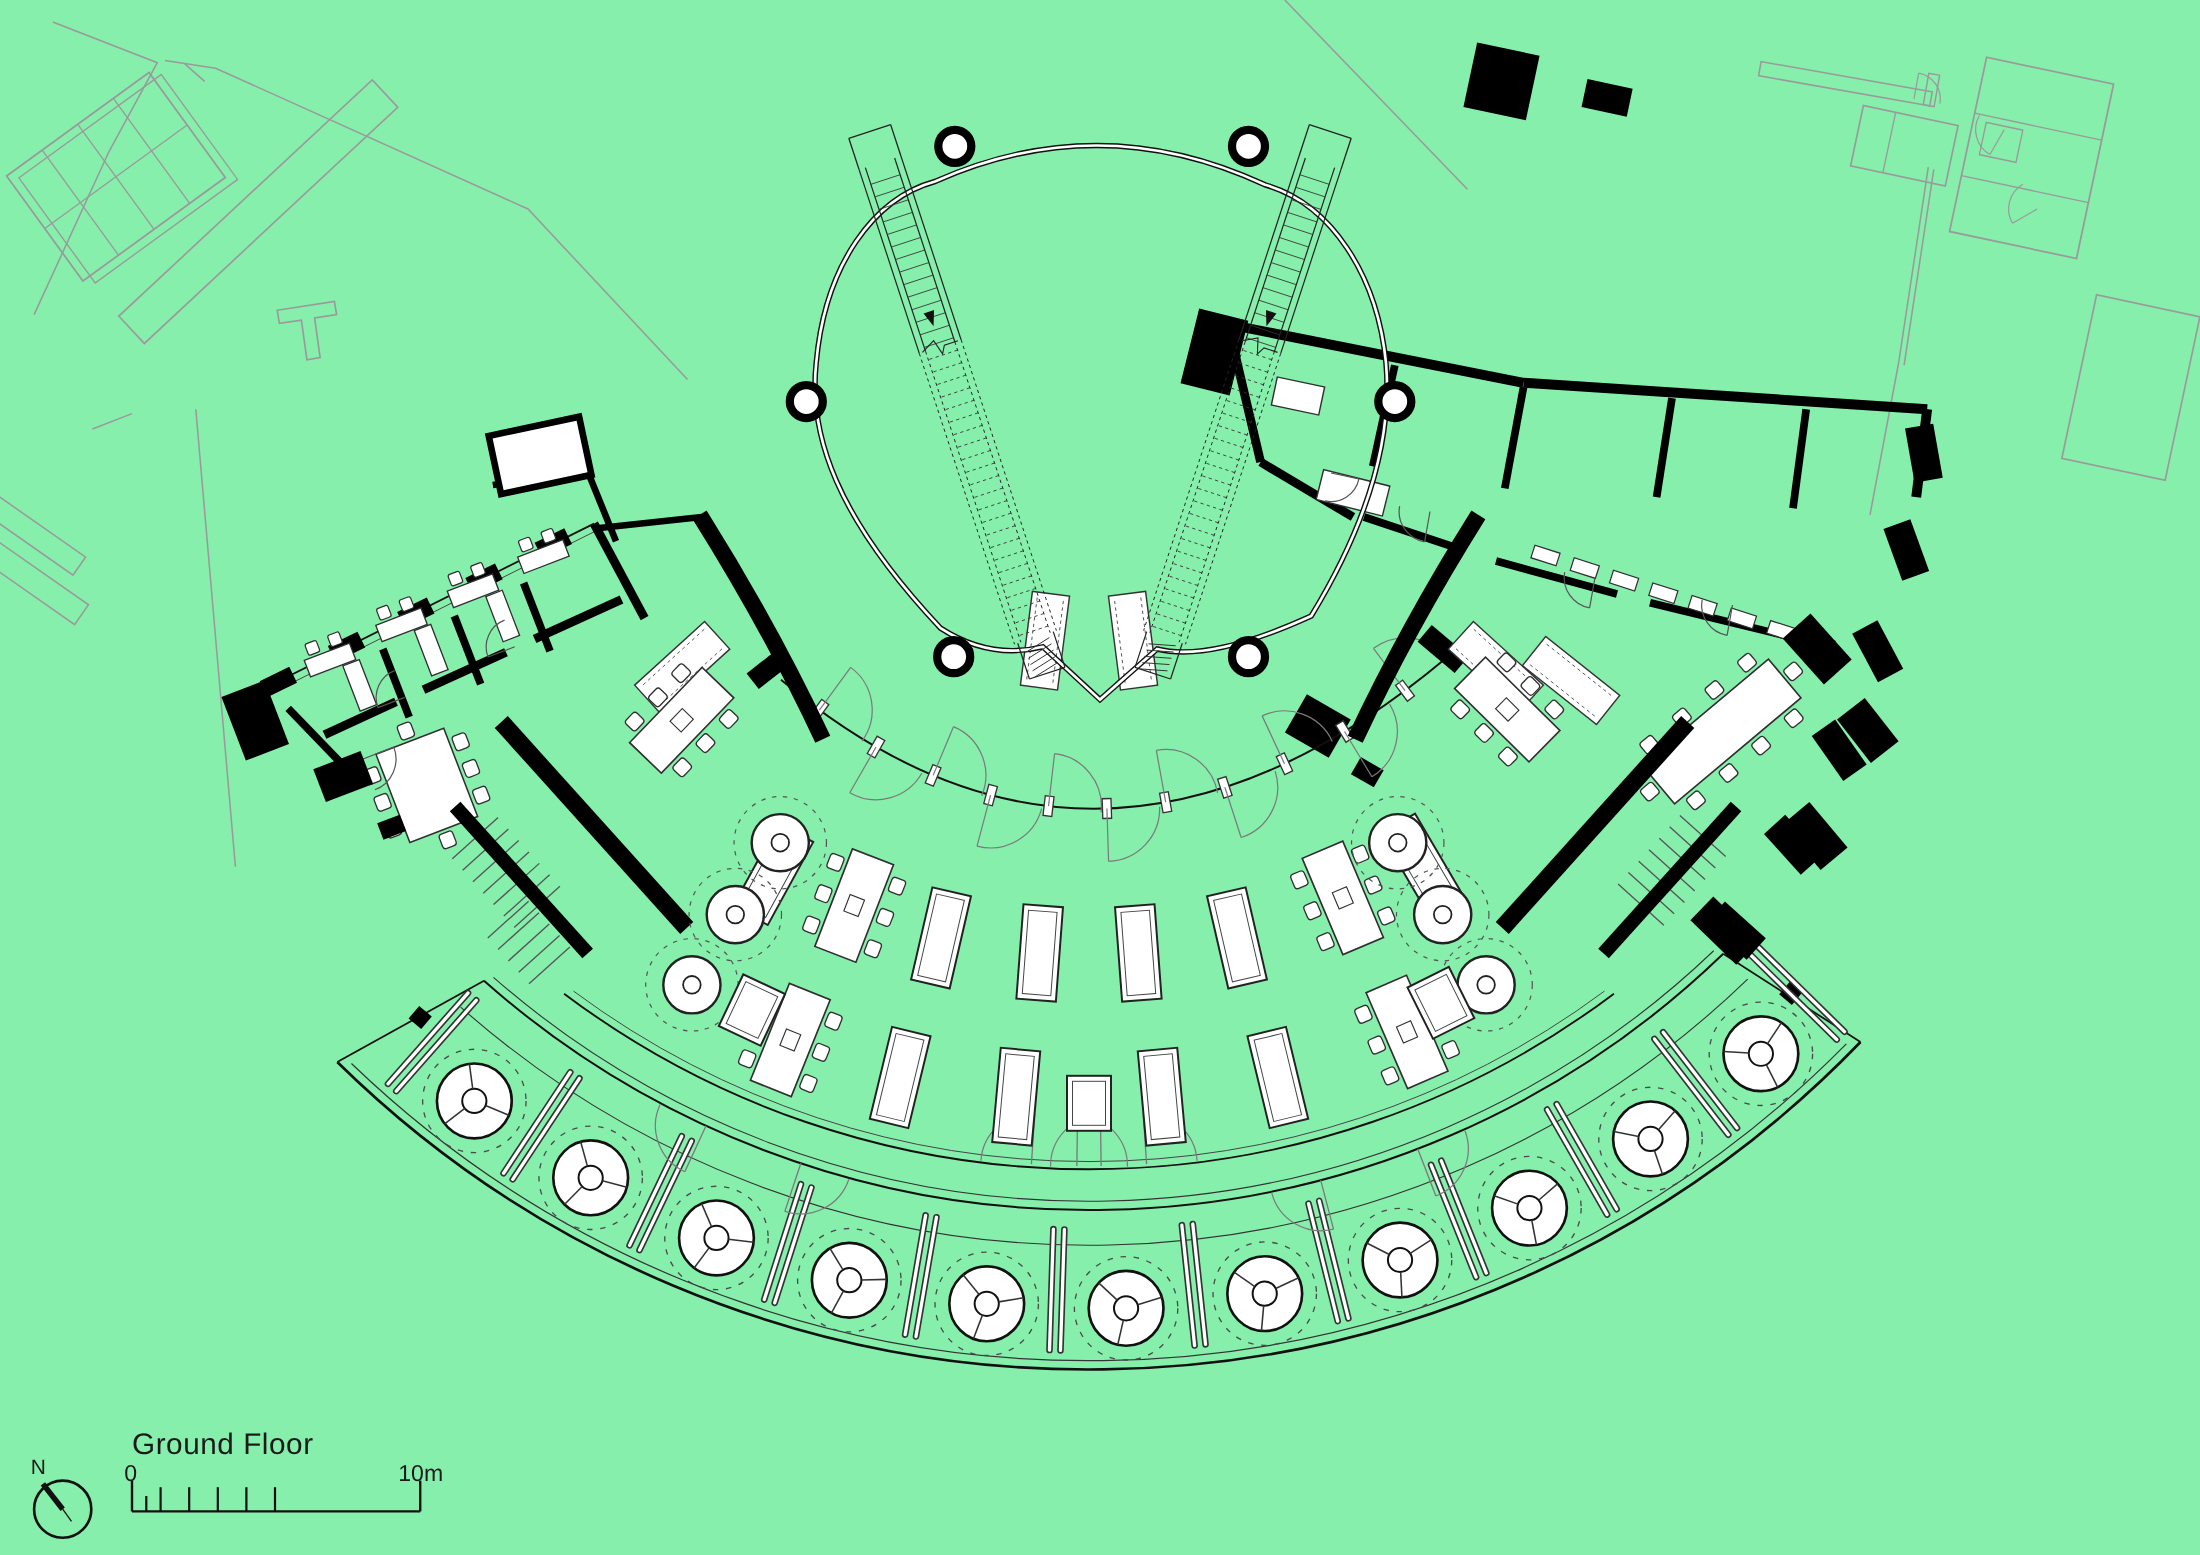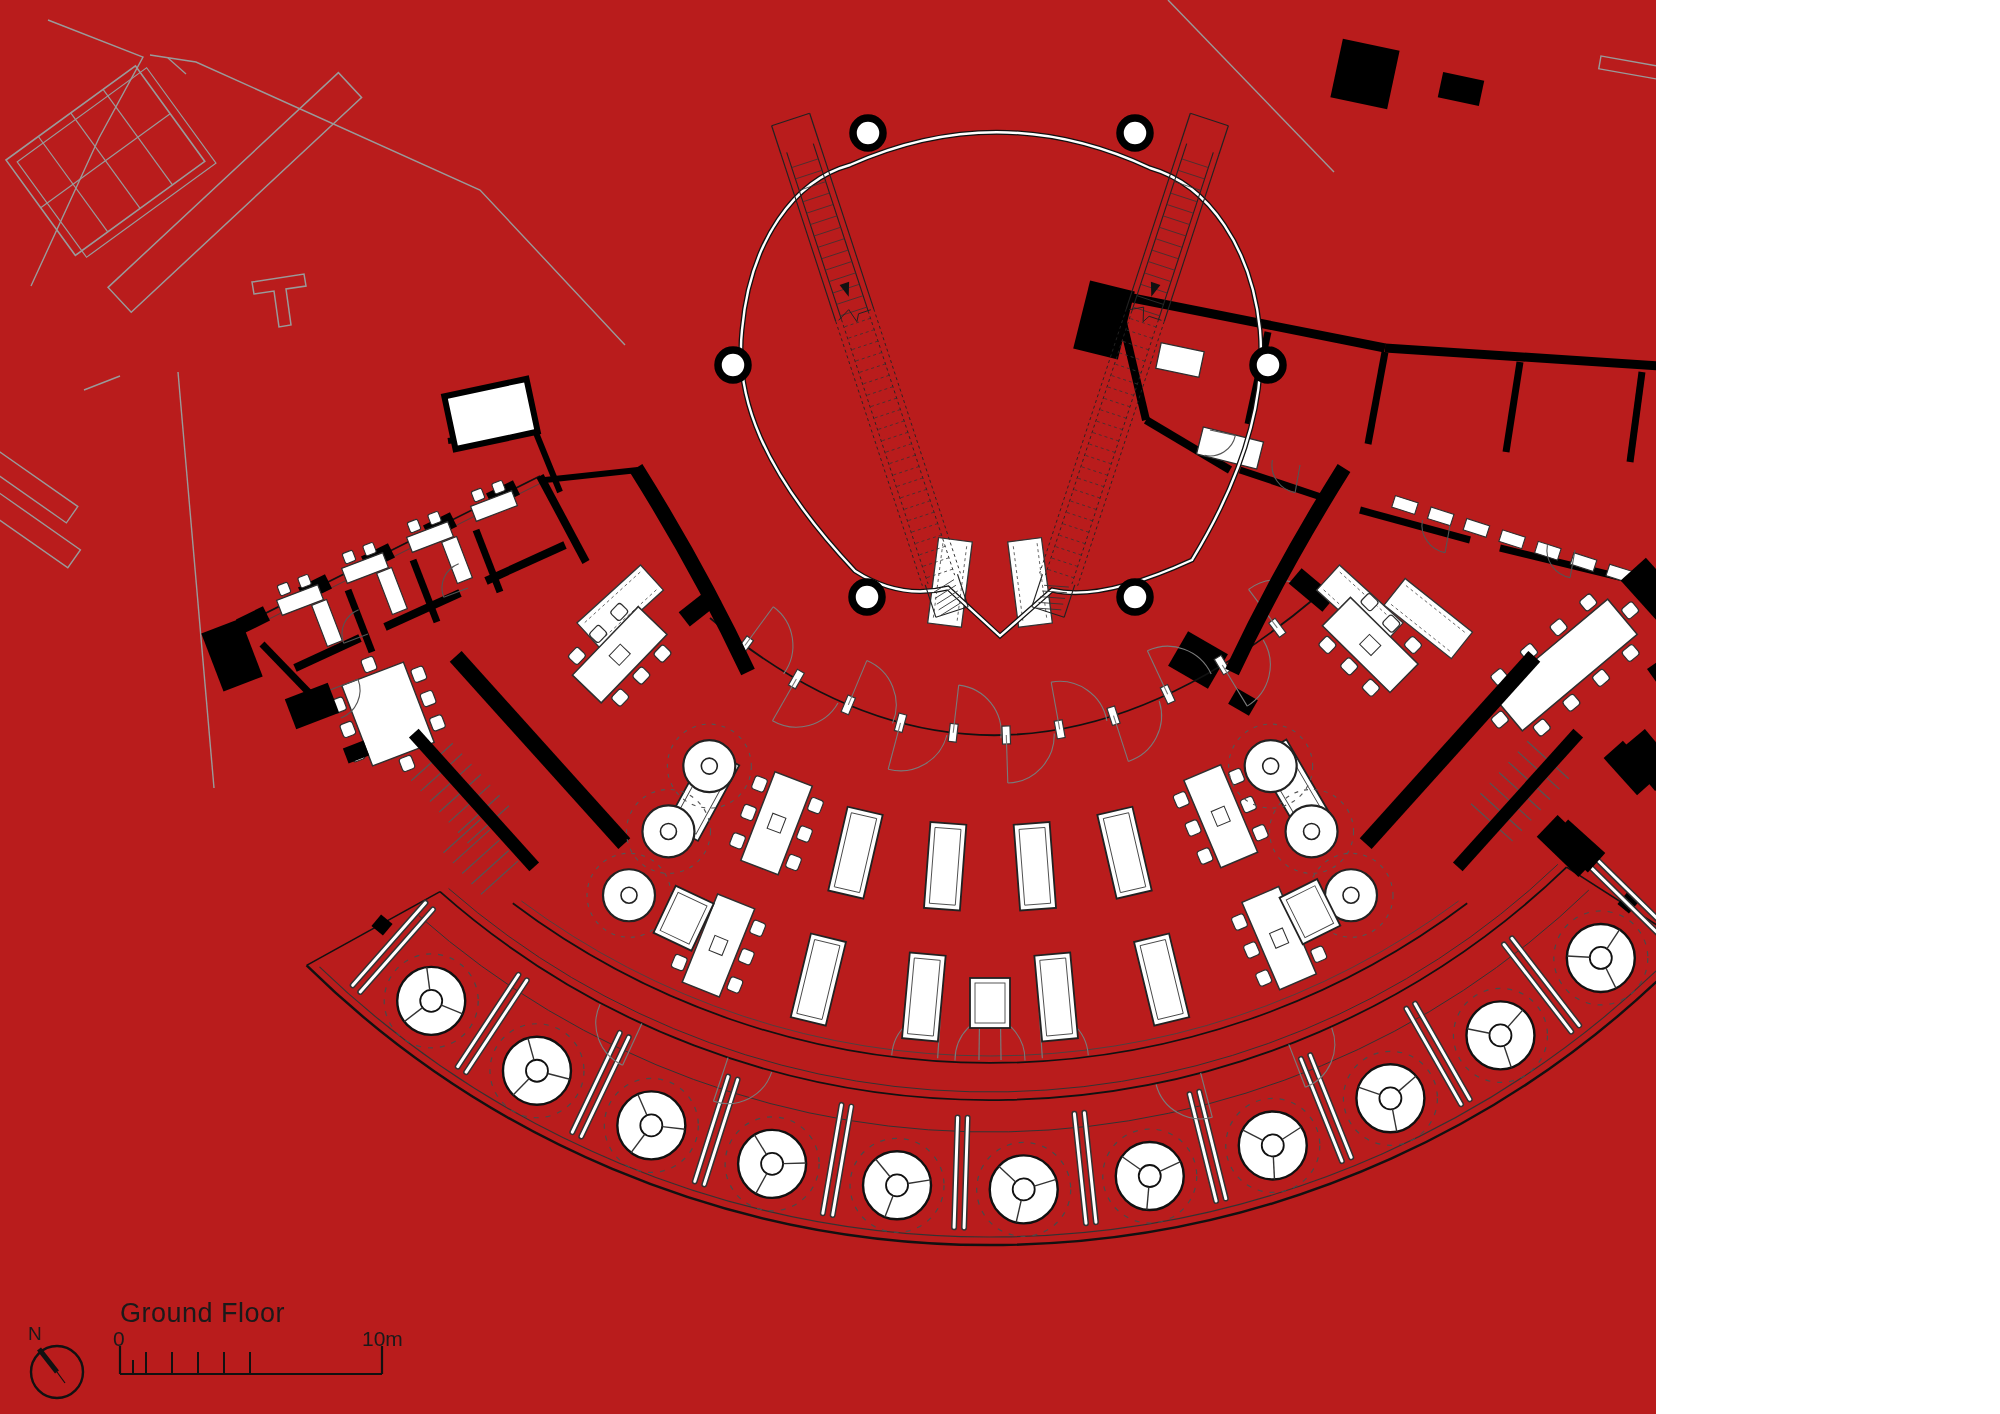--- a/index.html
+++ b/index.html
@@ -1,17 +1,17 @@
 <!DOCTYPE html>
 <html><head>
 <meta charset="utf-8">
 <style>
   html,body{margin:0;padding:0;background:#ffffff;}
   body{font-family:"Liberation Sans", sans-serif;}
-  #stage{position:relative;width:1656px;height:1414px;background:#b91c1c;overflow:hidden;}
+  #stage{position:relative;width:2000px;height:1414px;background:#86efac;overflow:hidden;}
   svg{display:block;}
   text{font-family:"Liberation Sans", sans-serif;fill:#1a1a1a;}
   .title-text{font-size:27px;letter-spacing:0.5px;}
   .scale-text{font-size:21px;}
   .north-text{font-size:19px;}
 </style>
 </head>
 <body>
 
 <div id="stage">

